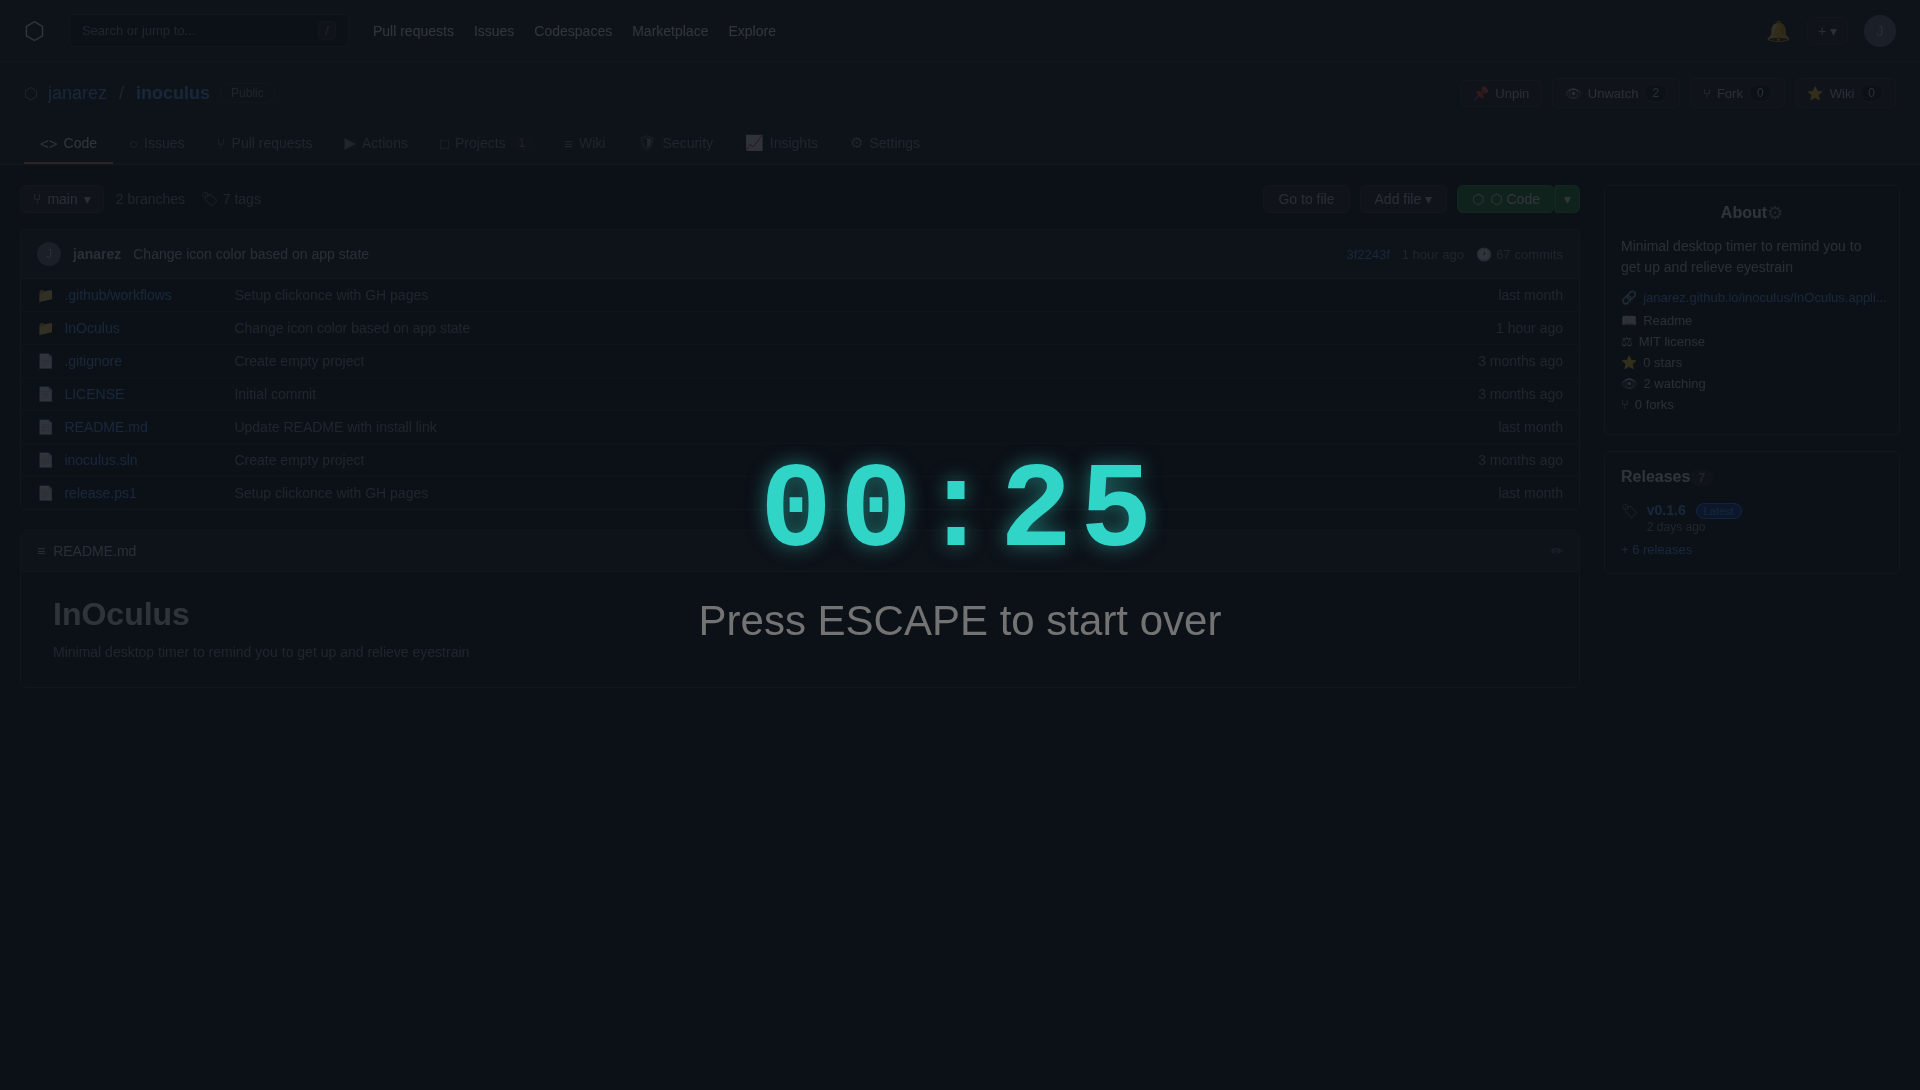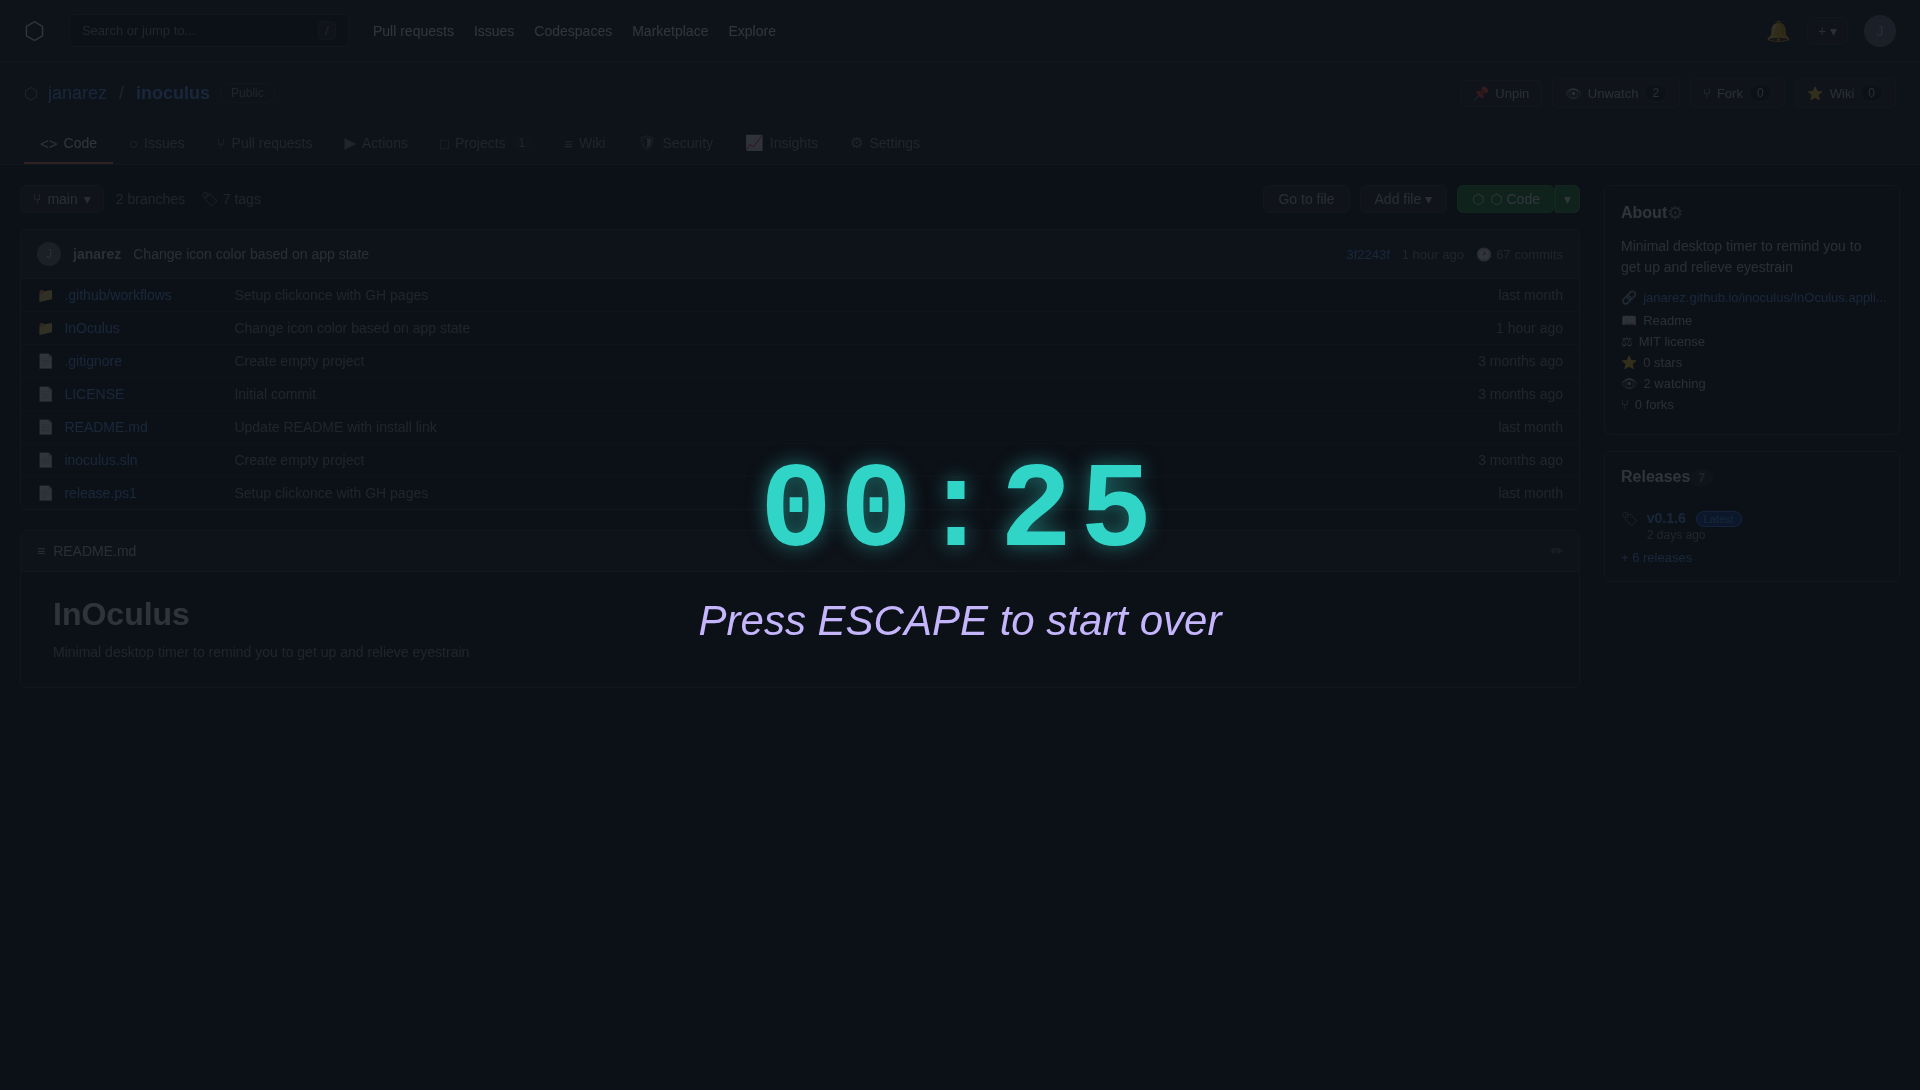--- a/index.html
+++ b/index.html
@@ -308,38 +308,38 @@
     .about-card {
       border: 1px solid #30363d;
       border-radius: 6px;
       padding: 16px;
       margin-bottom: 16px;
       background: #0d1117;
     }
     .about-header {
       display: flex;
       align-items: center;
-      justify-content: flex-start;
+      justify-content: center;
       margin-bottom: 12px;
     }
     .about-title { font-size: 16px; font-weight: 600; color: #f0f6fc; }
     .about-gear { color: #8b949e; cursor: pointer; font-size: 18px; }
     .about-desc { color: #c9d1d9; font-size: 14px; line-height: 1.5; margin-bottom: 12px; }
     .about-link { color: #58a6ff; font-size: 13px; cursor: pointer; display: flex; align-items: center; gap: 6px; margin-bottom: 8px; }
     .about-stat { color: #8b949e; font-size: 13px; display: flex; align-items: center; gap: 6px; margin-bottom: 6px; }
     .about-stat span { color: #c9d1d9; }
 
     .releases-card {
       border: 1px solid #30363d;
       border-radius: 6px;
       padding: 16px;
       margin-bottom: 16px;
       background: #0d1117;
     }
-    .releases-header { font-size: 16px; font-weight: 600; color: #f0f6fc; margin-bottom: 24px; display: flex; align-items: flex-end; gap: 0; }
+    .releases-header { font-size: 16px; font-weight: 600; color: #f0f6fc; margin-bottom: 16px; display: flex; align-items: flex-end; gap: 0; }
     .releases-badge {
       background: #21262d;
       border-radius: 20px;
       padding: 1px 8px;
       font-size: 12px;
       color: #8b949e;
     }
     .release-item { display: flex; align-items: flex-start; gap: 8px; margin-bottom: 8px; }
     .release-tag-icon { color: #8b949e; font-size: 14px; margin-top: 1px; }
     .release-version { color: #58a6ff; font-size: 14px; font-weight: 600; cursor: pointer; }
@@ -379,23 +379,22 @@
       font-family: 'Courier New', monospace;
       font-size: 120px;
       font-weight: bold;
       color: #30d5c8;
       letter-spacing: 8px;
       text-shadow: 0 0 20px rgba(48, 213, 200, 0.5);
       
     }
     .timer-label {
       font-size: 42px;
-      color: #c4b5fd;
+      color: #737373;
       margin-top: 16px;
-      font-style: italic;
     }
   </style>
 </head>
 <body>
 
 <nav class="top-nav">
   <span class="nav-logo">⬡</span>
   <div class="search-bar">
     <span>Search or jump to...</span>
     <span class="search-slash">/</span>

